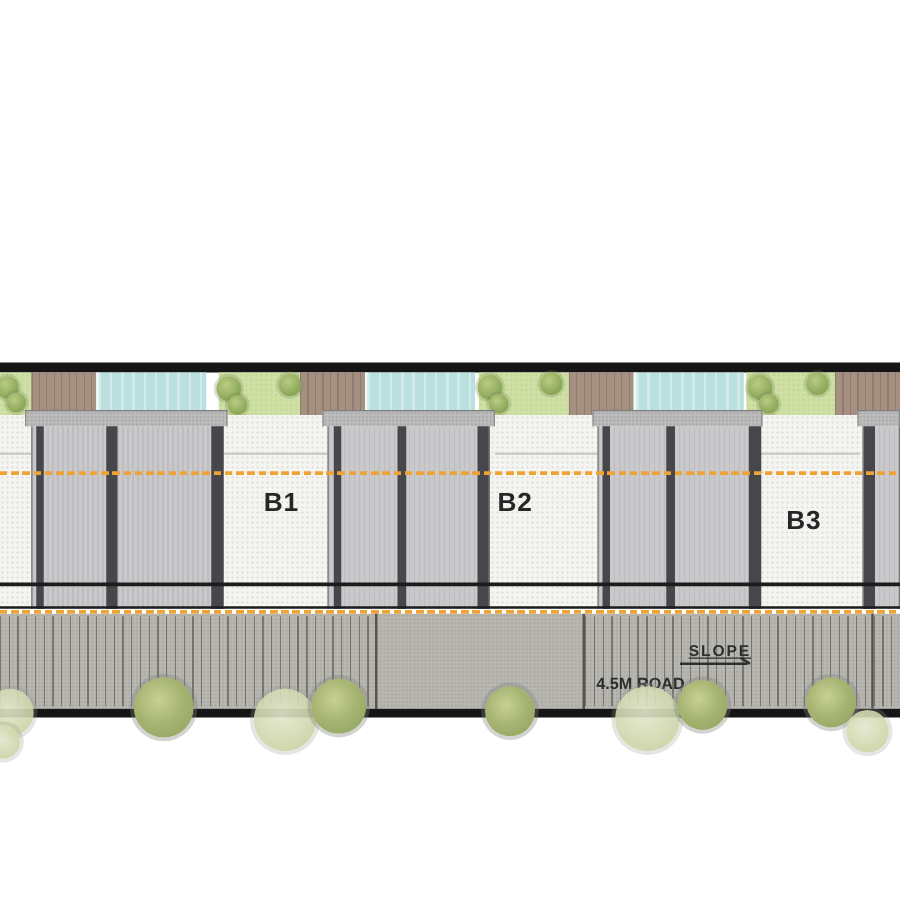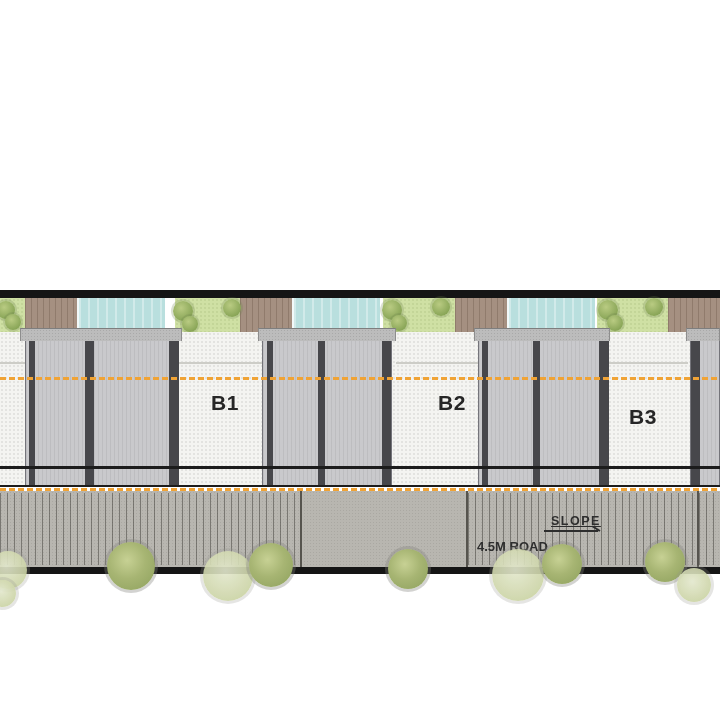--- a/index.html
+++ b/index.html
@@ -158,21 +158,21 @@
     <div class="wall" style="left:54px;width:7px;"></div>
     <div class="wall" style="left:120px;width:10px;"></div>
   </div>
 
   <div class="house-header" style="left:686px;width:34px;"></div>
   <div class="house-body" style="left:690px;width:30px;">
     <div class="wall" style="left:0;width:9px;"></div>
   </div>
 
   <div class="unit-label" style="left:195px;">B1</div>
-  <div class="unit-label" style="left:422px;text-align:center;">B2</div>
+  <div class="unit-label" style="left:382px;text-align:center;">B2</div>
   <div class="unit-label" style="left:613px;margin-top:14px;">B3</div>
 
   <div class="orange-line" style="top:377px;"></div>
   <div class="black-line" style="top:466px;height:3px;"></div>
   <div class="black-line" style="top:485px;height:2px;"></div>
   <div class="orange-line" style="top:488px;"></div>
 
   <div class="road-base"></div>
   <div class="road-stripes" style="left:0;width:300px;"></div>
   <div class="road-stripes" style="left:468px;width:252px;"></div>

